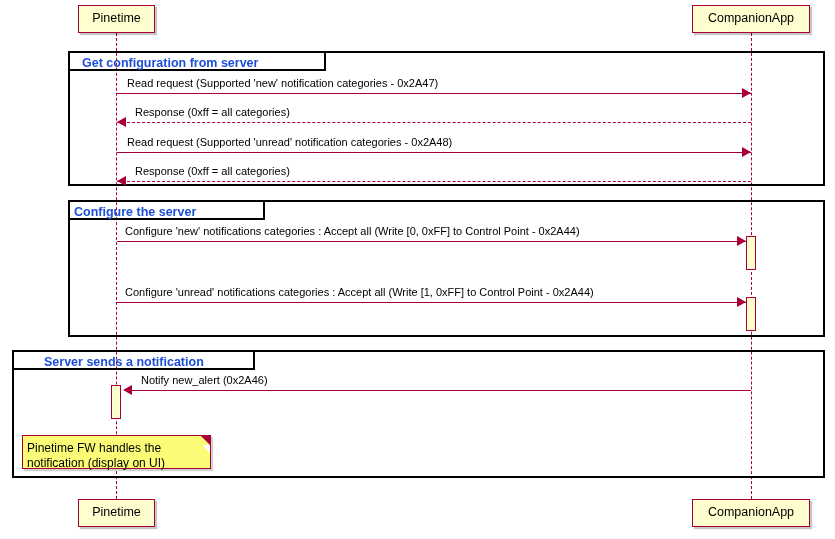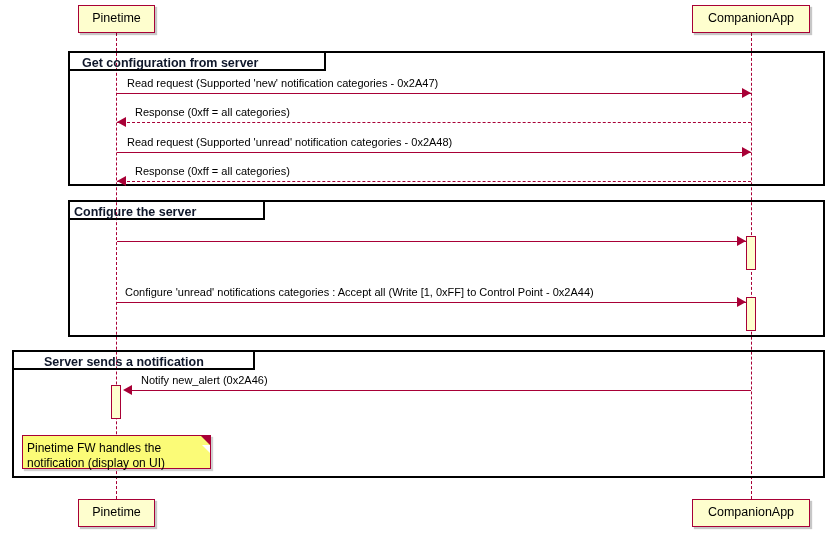--- a/index.html
+++ b/index.html
@@ -56,21 +56,21 @@
     box-sizing: border-box;
     border-right: 2px solid #000000;
     border-bottom: 2px solid #000000;
     background: transparent;
     height: 20px;
   }
   .group-label {
     position: absolute;
     font-size: 12.5px;
     font-weight: bold;
-    color: #0f172a;
+    color: #1d4ed8;
     white-space: nowrap;
     line-height: 1;
   }
   
   .msg-line {
     position: absolute;
     height: 0;
     border-top: 1px solid #A80036;
   }
   .msg-line.dashed {
@@ -161,20 +161,21 @@
   <div class="arrow-right" style="left:742px; top:147px;"></div>
 
   <div class="msg-label" style="left:135px; top:166px;">Response (0xff = all categories)</div>
   <div class="msg-line dashed" style="left:117px; top:181px; width:634px;"></div>
   <div class="arrow-left" style="left:117px; top:176px;"></div>
 
   <div class="group" style="left:68px; top:200px; width:757px; height:137px;"></div>
   <div class="group-tab" style="left:68px; top:200px; width:197px;"></div>
   <div class="group-label" style="left:74px; top:206px;">Configure the server</div>
 
+  <div class="msg-label" style="left:125px; top:226px;">Configure 'new' notifications categories : Accept all (Write [0, 0xFF] to Control Point - 0x2A44)</div>
   <div class="msg-line" style="left:117px; top:241px; width:629px;"></div>
   <div class="arrow-right" style="left:737px; top:236px;"></div>
   <div class="activation" style="left:746px; top:236px; height:34px;"></div>
 
   <div class="msg-label" style="left:125px; top:287px;">Configure 'unread' notifications categories : Accept all (Write [1, 0xFF] to Control Point - 0x2A44)</div>
   <div class="msg-line" style="left:117px; top:302px; width:629px;"></div>
   <div class="arrow-right" style="left:737px; top:297px;"></div>
   <div class="activation" style="left:746px; top:297px; height:34px;"></div>
 
   <div class="group" style="left:12px; top:350px; width:813px; height:128px;"></div>

